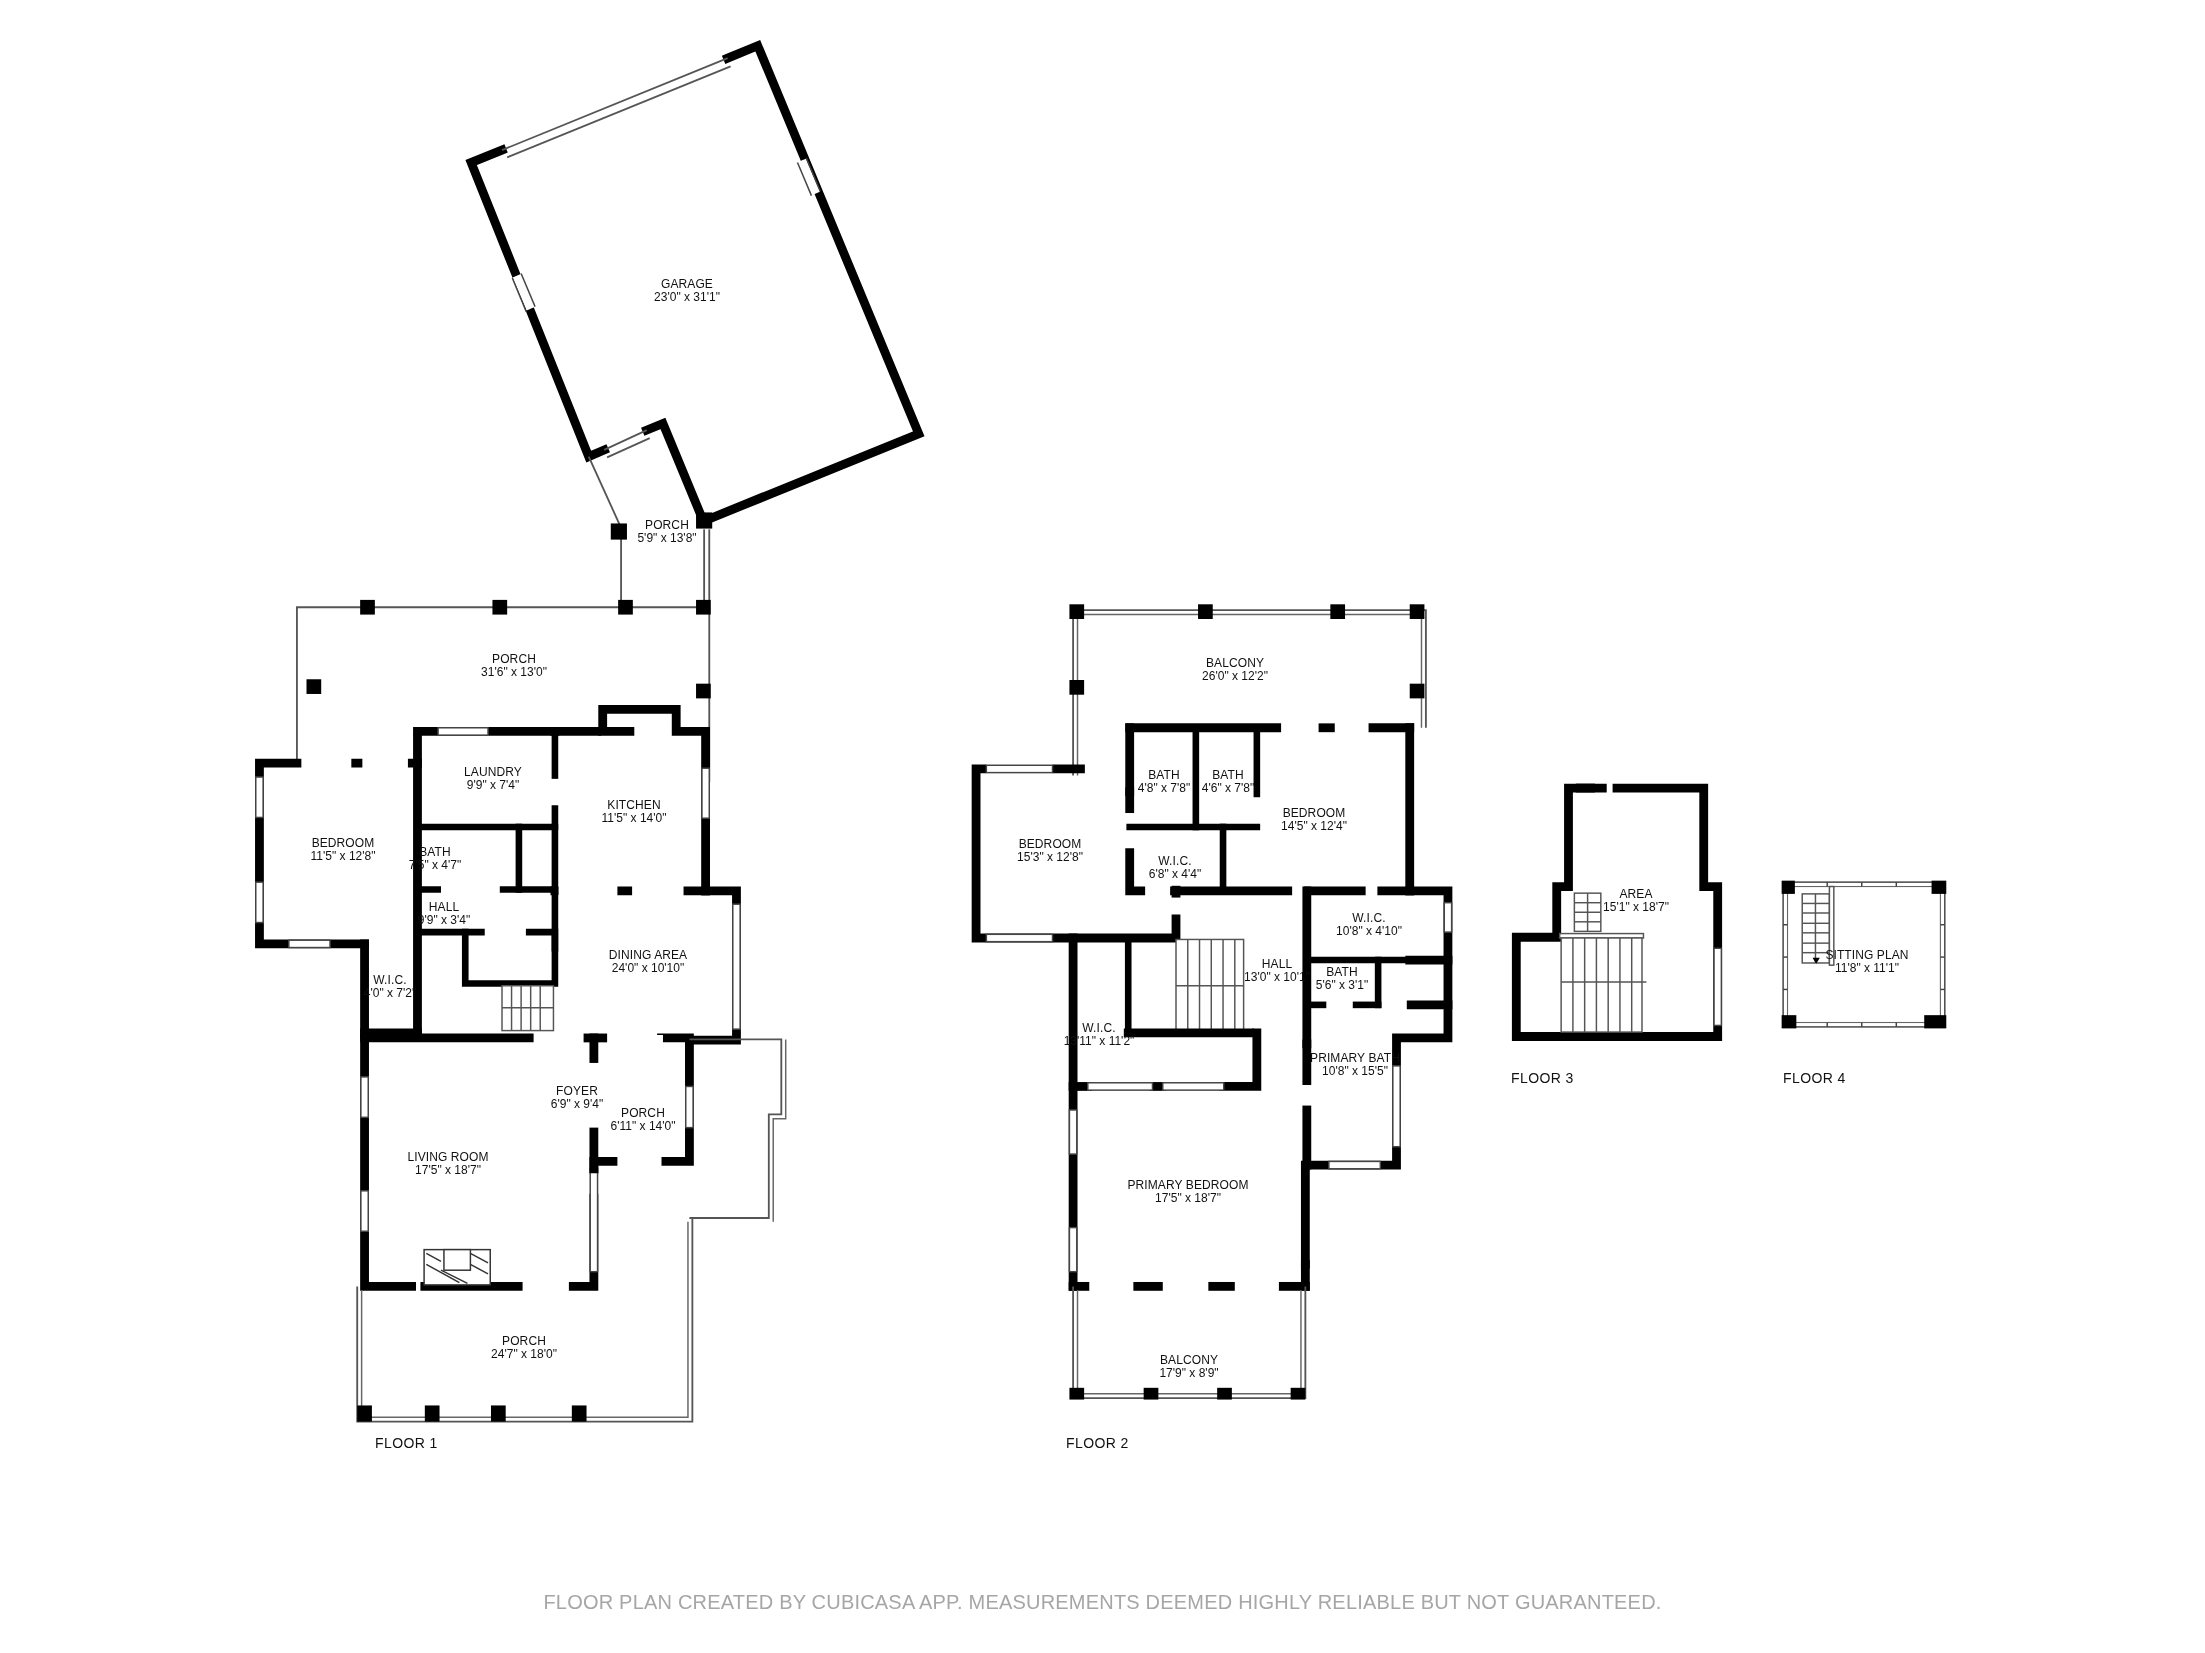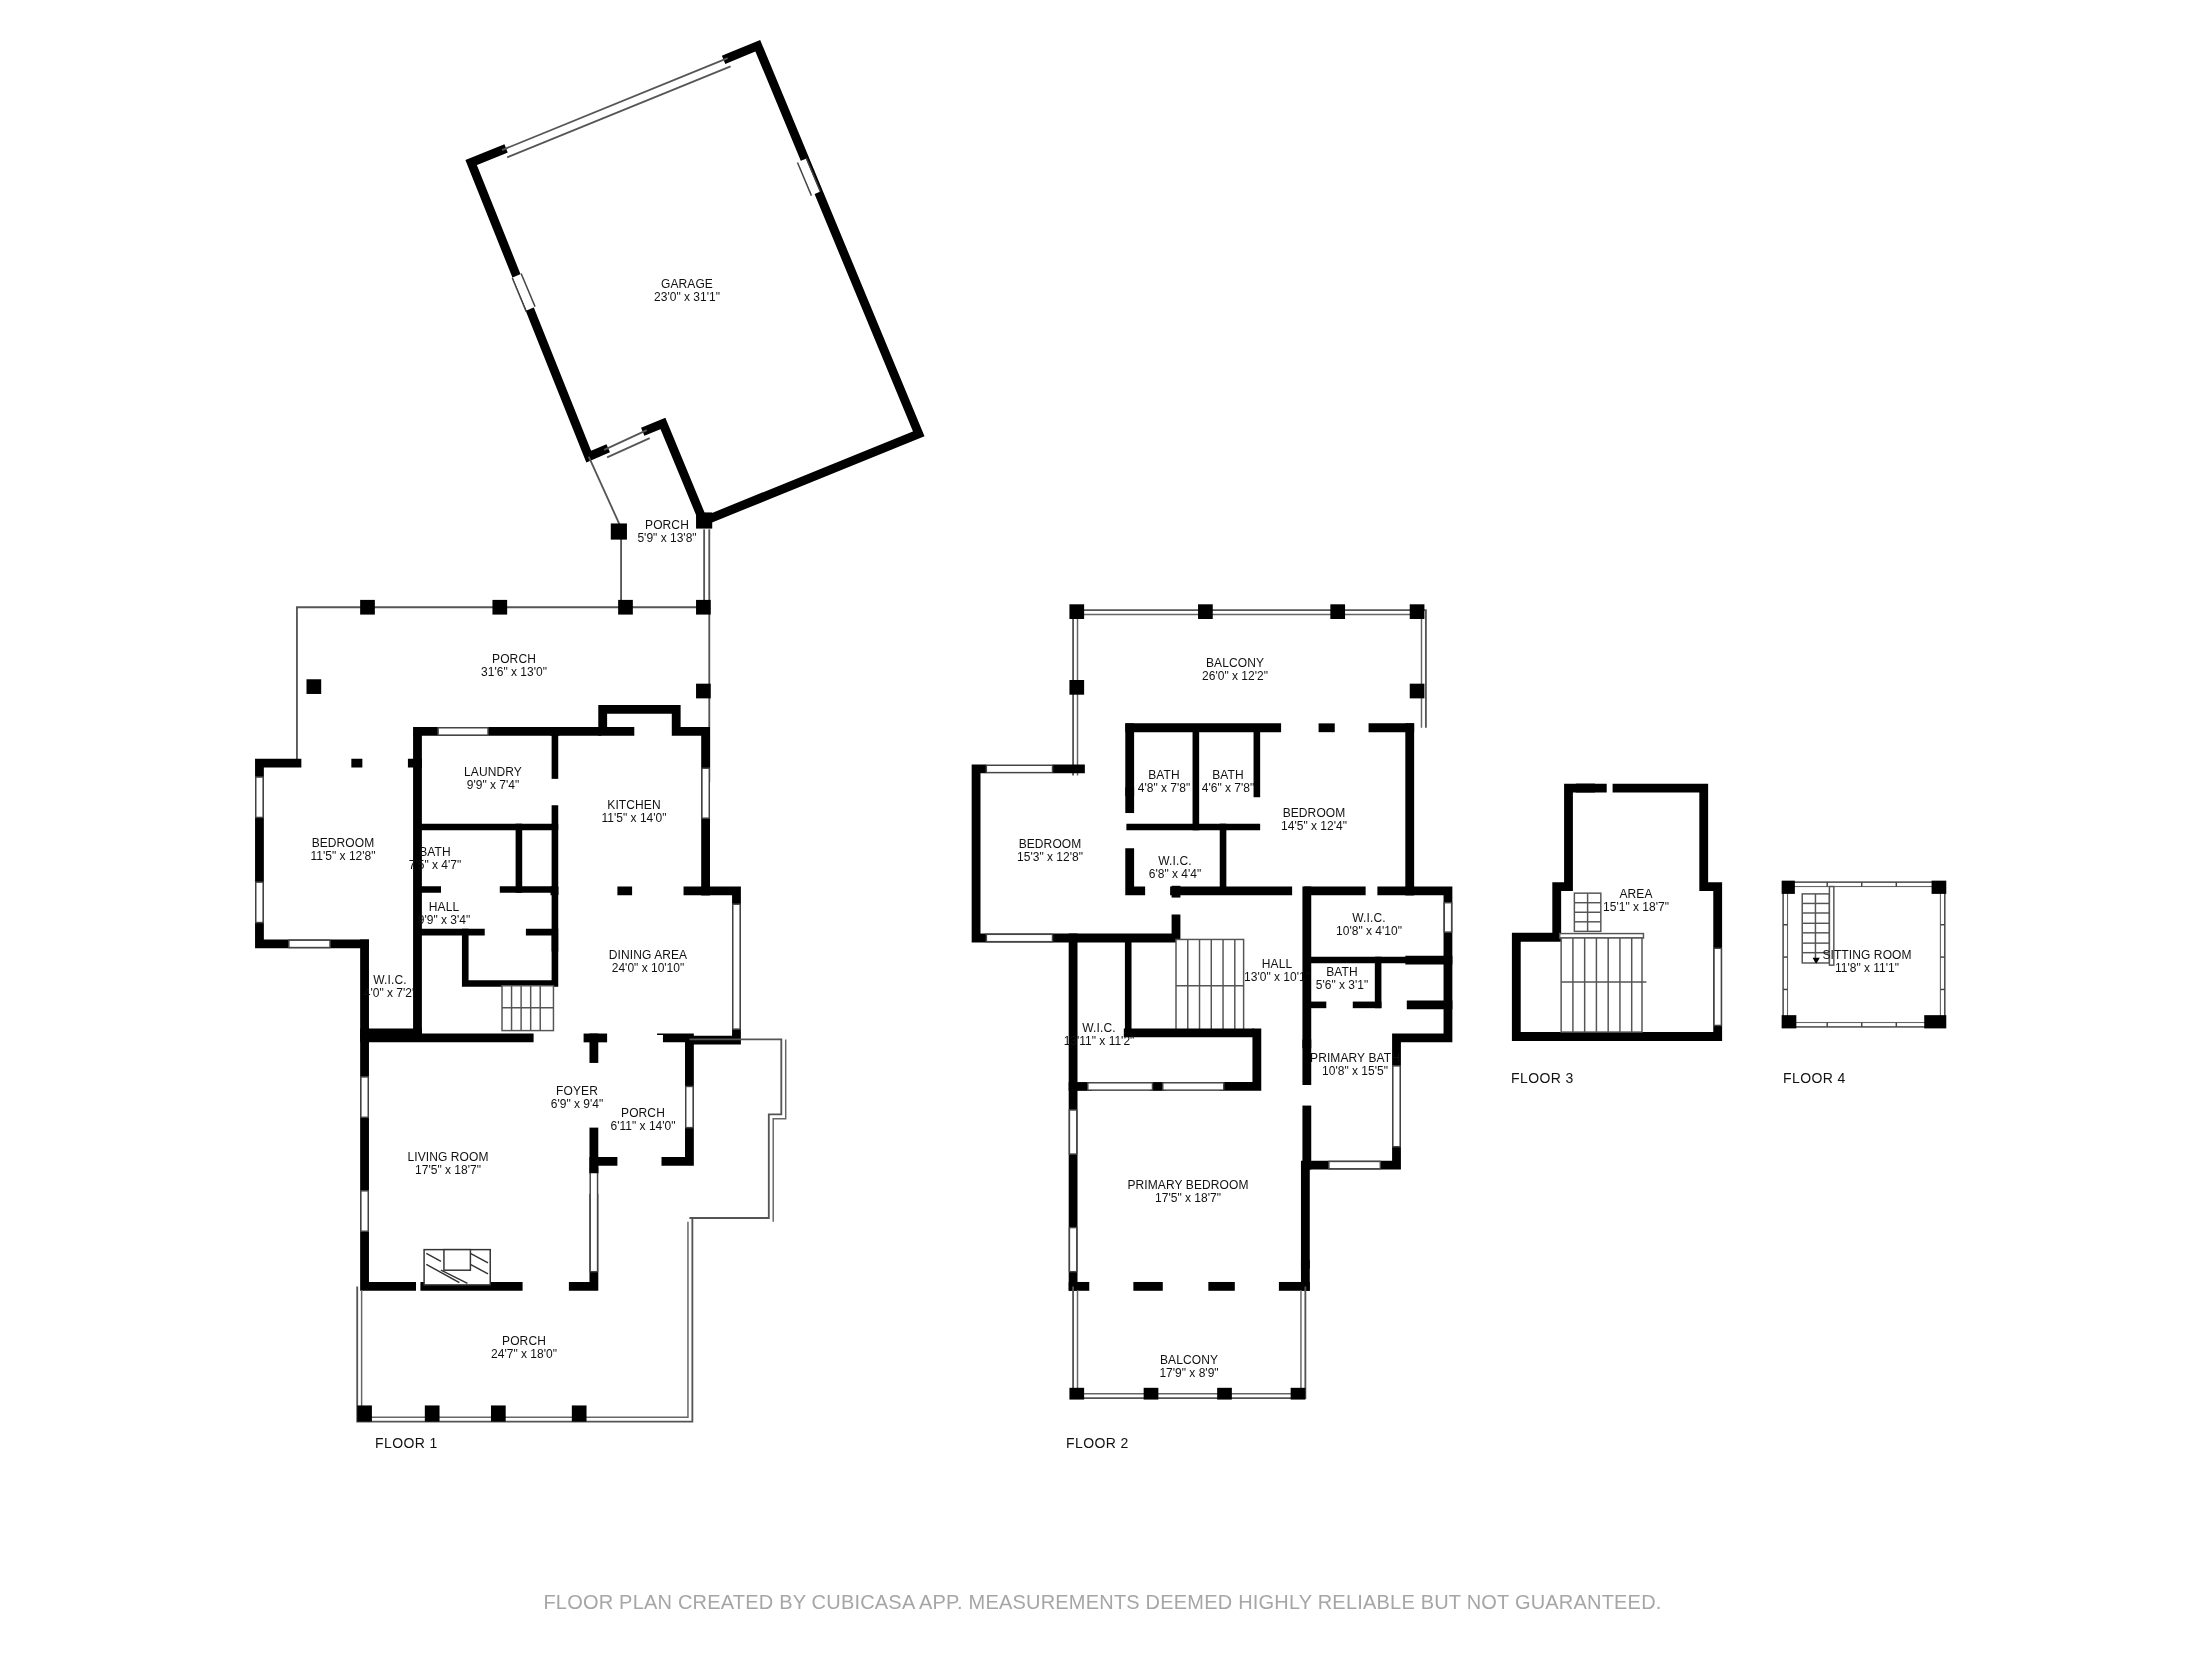--- a/index.html
+++ b/index.html
@@ -416,19 +416,19 @@
 </div>
 <div class="floor-label" style="left:1066px; top:1435px;">FLOOR 2</div>
 
 <div class="room-label" style="left:1636px; top:900px;">
   <span class="name">AREA</span>
   <span class="dim">15'1" x 18'7"</span>
 </div>
 <div class="floor-label" style="left:1511px; top:1070px;">FLOOR 3</div>
 
 <div class="room-label" style="left:1867px; top:961px;">
-  <span class="name">SITTING ROOM</span>
+  <span class="name">SITTING PLAN</span>
   <span class="dim">11'8" x 11'1"</span>
 </div>
 <div class="floor-label" style="left:1783px; top:1070px;">FLOOR 4</div>
 
 <div class="footer">FLOOR PLAN CREATED BY CUBICASA APP. MEASUREMENTS DEEMED HIGHLY RELIABLE BUT NOT GUARANTEED.</div>
 
 
 </body></html>

